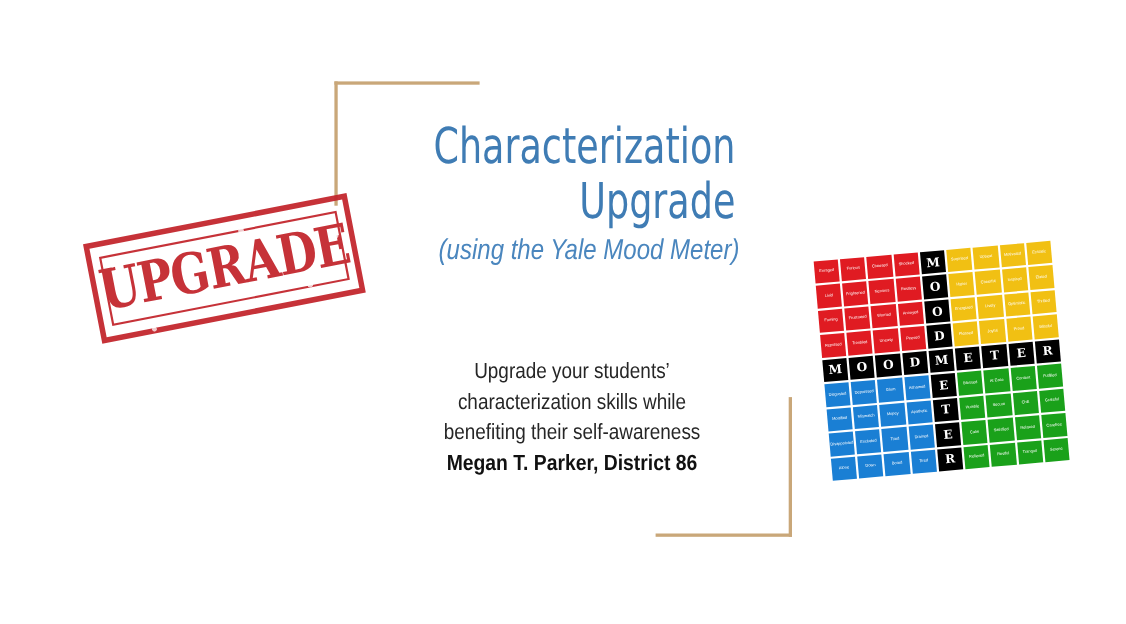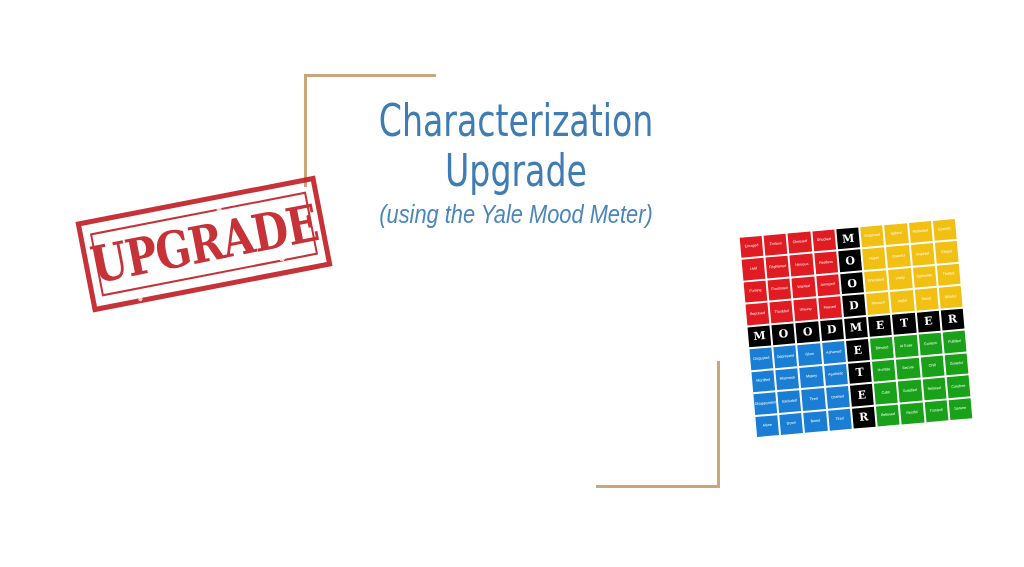--- a/index.html
+++ b/index.html
@@ -25,23 +25,23 @@
   }
   .br-tl-h { left: 304px; top: 74px;  width: 132px; height: 3px; }
   .br-tl-v { left: 304px; top: 74px;  width: 3px;   height: 113px; }
   .br-br-v { left: 717px; top: 361px; width: 3px;   height: 127px; }
   .br-br-h { left: 596px; top: 485px; width: 124px; height: 3px; }
 
   
   .title-block {
     position: absolute;
     left: 330px;
-    top: 96px;
+    top: 108px;
     width: 372px;
-    text-align: center;
+    text-align: right;
   }
   .title {
     color: #3f7cb4;
     font-family: "DejaVu Sans Condensed", "Liberation Sans Narrow", "Liberation Sans", sans-serif;
     font-size: 45px;
     line-height: 1.12;
     font-weight: 400;
     letter-spacing: 0px;
     transform: scaleX(0.82);
     transform-origin: center top;
@@ -191,20 +191,26 @@
   <div class="bracket-line br-tl-v"></div>
   <div class="bracket-line br-br-v"></div>
   <div class="bracket-line br-br-h"></div>
 
   <div class="title-block">
     <div class="title">Characterization
 Upgrade</div>
     <div class="subtitle">(using the Yale Mood Meter)</div>
   </div>
 
+  <div class="body-block">
+    <div class="body-line">Upgrade your students’</div>
+    <div class="body-line">characterization skills while</div>
+    <div class="body-line">benefiting their self-awareness</div>
+    <div class="byline">Megan T. Parker, District 86</div>
+  </div>
 
   <div class="stamp-wrap">
     <div class="stamp">
       <div class="stamp-inner">
         <div class="stamp-text">UPGRADE</div>
       </div>
     </div>
     <div class="stamp-noise"></div>
   </div>
 

